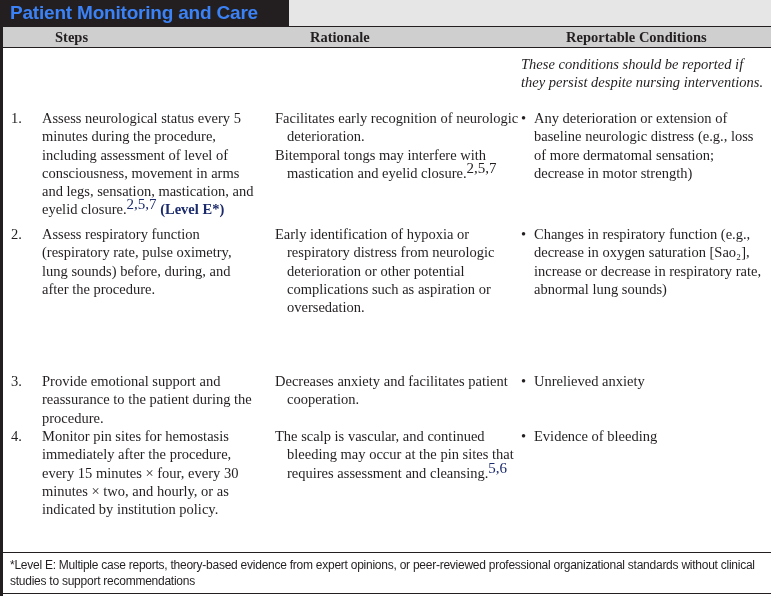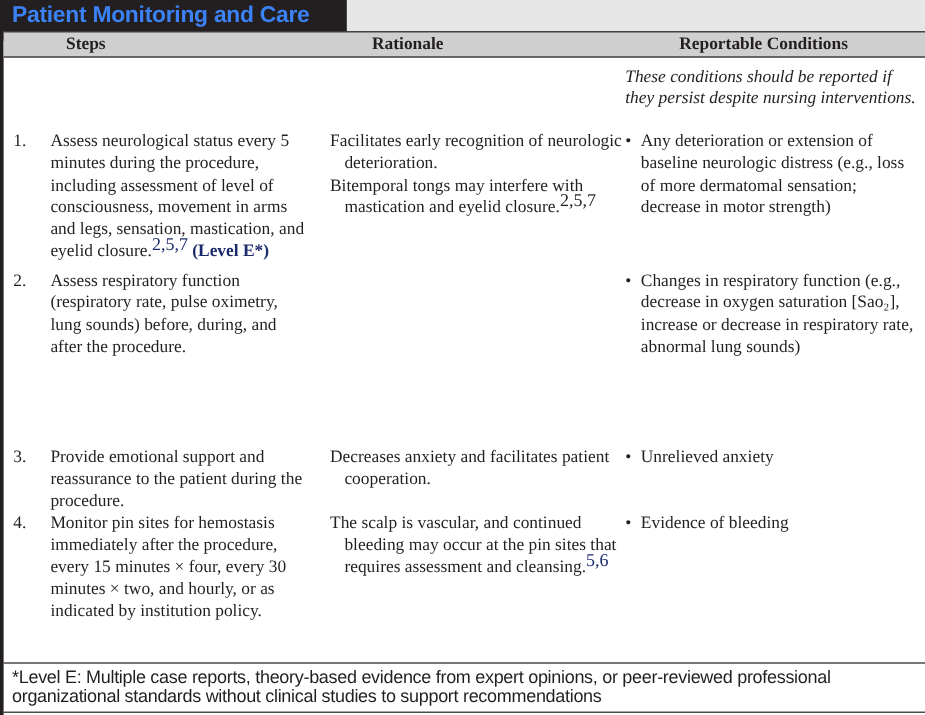--- a/index.html
+++ b/index.html
@@ -31,21 +31,21 @@
   .rep { position: absolute; left: 521px; width: 245px; }
   .rep .bullet { position: absolute; left: 0; top: 0; }
   .rep .txt { margin-left: 13px; }
   .intro { position: absolute; left: 521px; top: 55px; width: 245px; font-style: italic; font-size: 14.5px; line-height: 18.3px; }
   sup { font-size: 15px; line-height: 0; vertical-align: 5px; }
   .level { color: #1b2a6b; font-weight: bold; }
   .cite { color: #1b2a6b; }
   .foot-rule { position: absolute; left: 3px; width: 768px; height: 1px; background: #231f20; }
   .footnote {
     position: absolute; left: 10px; top: 557px; width: 755px;
-    font-family: "Liberation Sans", "DejaVu Sans", sans-serif; font-size: 15px; line-height: 16px;
+    font-family: "Liberation Sans", "DejaVu Sans", sans-serif; font-size: 12px; line-height: 16px;
     letter-spacing: -0.25px;
   }
 </style>
 </head>
 <body>
 
 <div class="title-strip"></div>
 <div class="title-block">Patient Monitoring and Care</div>
 <div class="left-rule"></div>
 
@@ -68,20 +68,21 @@
 <div class="col rep" style="top:109px">
   <span class="bullet">•</span>
   <div class="txt">Any deterioration or extension of baseline neurologic distress (e.g., loss of more dermatomal sensation; decrease in motor strength)</div>
 </div>
 
 <div class="col step" style="top:225px">
   <span class="num">2.</span>
   <div class="txt">Assess respiratory function (respiratory rate, pulse oximetry, lung sounds) before, during, and after the procedure.</div>
 </div>
 <div class="col rat" style="top:225px">
+  <p><span>Early identification of hypoxia or respiratory distress from neurologic deterioration or other potential complications such as aspiration or oversedation.</span></p>
 </div>
 <div class="col rep" style="top:225px">
   <span class="bullet">•</span>
   <div class="txt">Changes in respiratory function (e.g., decrease in oxygen saturation [Sao₂], increase or decrease in respiratory rate, abnormal lung sounds)</div>
 </div>
 
 <div class="col step" style="top:372px">
   <span class="num">3.</span>
   <div class="txt">Provide emotional support and reassurance to the patient during the procedure.</div>
 </div>

